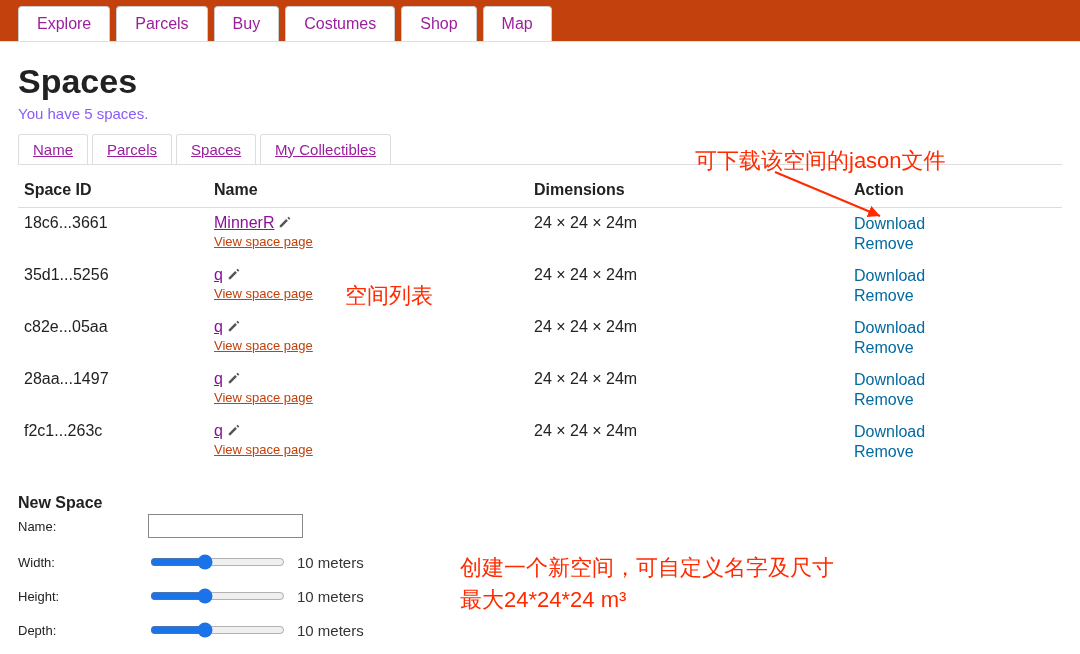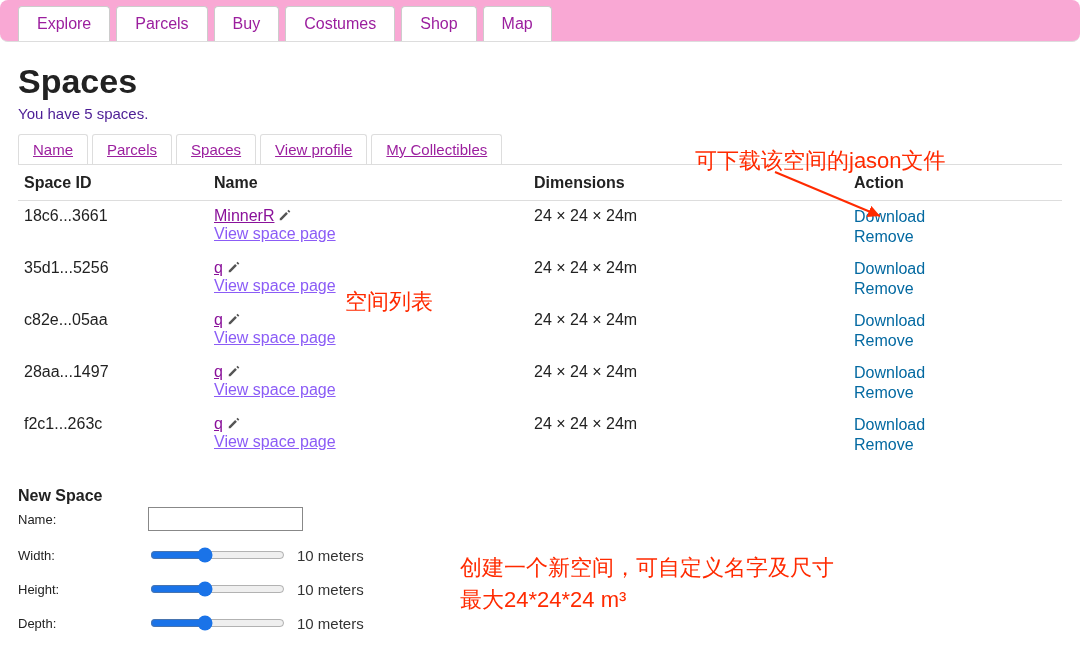--- a/index.html
+++ b/index.html
@@ -5,26 +5,25 @@
   * { box-sizing: border-box; }
   body {
     margin: 0;
     font-family: "Segoe UI", Arial, sans-serif;
     background: #fff;
     color: #222;
     font-size: 15px;
     width: 1080px;
   }
   .topnav {
-    background: #f9a8d4;
+    background: #c2410c;
     padding: 6px 18px 0 18px;
     display: flex;
     gap: 6px;
     border-bottom: 1px solid #ddd;
-    border-radius: 8px;
   }
   .topnav-tab {
     background: #fff;
     border: 1px solid #ccc;
     border-bottom: none;
     padding: 8px 18px;
     color: #9b1e9e;
     border-radius: 4px 4px 0 0;
     cursor: pointer;
     font-size: 16px;
@@ -33,21 +32,21 @@
     padding: 10px 18px 20px 18px;
     position: relative;
   }
   h1.title {
     font-size: 34px;
     margin: 10px 0 4px 0;
     font-weight: 700;
     color: #222;
   }
   .subtitle {
-    color: #4c1d95;
+    color: #8b5cf6;
     margin: 0 0 12px 0;
     font-size: 15px;
   }
   .subtabs {
     display: flex;
     gap: 0;
     margin-bottom: 0;
     border-bottom: 1px solid #ddd;
   }
   .subtab {
@@ -58,21 +57,21 @@
     text-decoration: underline;
     cursor: pointer;
     margin-right: 4px;
     border-radius: 3px 3px 0 0;
     font-size: 15px;
     background:#fff;
   }
   table.spaces {
     width: 100%;
     border-collapse: collapse;
-    margin-top: 1px;
+    margin-top: 8px;
   }
   table.spaces th {
     text-align: left;
     font-weight: 700;
     padding: 8px 6px;
     border-bottom: 1px solid #ddd;
     font-size: 16px;
   }
   table.spaces td {
     padding: 6px 6px;
@@ -83,24 +82,24 @@
   .col-name { width: 320px; }
   .col-dim  { width: 320px; }
   .col-act  { width: auto; }
   .space-name-link {
     color: #8a119a;
     text-decoration: underline;
     font-weight: 400;
     cursor: pointer;
   }
   .viewlink {
-    color: #8b5cf6;
+    color: #c2410c;
     text-decoration: underline;
     cursor: pointer;
-    font-size: 16px;
+    font-size: 13px;
   }
   .actionlink {
     color: #0369a1;
     cursor: pointer;
     display: block;
     line-height: 1.25;
   }
   .pencil-icon {
     display: inline-block;
     margin-left: 4px;
@@ -162,21 +161,20 @@
 
 <div class="page">
 
   <h1 class="title">Spaces</h1>
   <p class="subtitle">You have 5 spaces.</p>
 
   <div class="subtabs">
     <div class="subtab">Name</div>
     <div class="subtab">Parcels</div>
     <div class="subtab">Spaces</div>
-    <div class="subtab">View profile</div>
     <div class="subtab">My Collectibles</div>
   </div>
 
   <table class="spaces">
     <thead>
       <tr>
         <th class="col-id">Space ID</th>
         <th class="col-name">Name</th>
         <th class="col-dim">Dimensions</th>
         <th class="col-act">Action</th>
@@ -275,20 +273,20 @@
   <div class="anno" style="top:103px; left:695px;text-align:right;">可下载该空间的jason文件</div>
   <svg class="arrow-svg" style="top:122px; left:770px;" width="120" height="60">
     <defs>
         <marker id="ah1" markerWidth="8" markerHeight="8" refX="6" refY="3" orient="auto">
           <path d="M0,0 L6,3 L0,6 Z" fill="#ff2a00"></path>
         </marker>
       </defs>
     <line x1="5" y1="8" x2="110" y2="52" stroke="#ff2a00" stroke-width="2" marker-end="url(#ah1)"></line>
   </svg>
 
-  <div class="anno" style="top:244px; left:345px;">空间列表</div>
+  <div class="anno" style="top:238px; left:345px;">空间列表</div>
 
   <div class="anno" style="top:510px; left:460px;">
     <div>创建一个新空间，可自定义名字及尺寸</div>
     <div>最大24*24*24 m³</div>
   </div>
 
 </div>
 
 </body></html>

